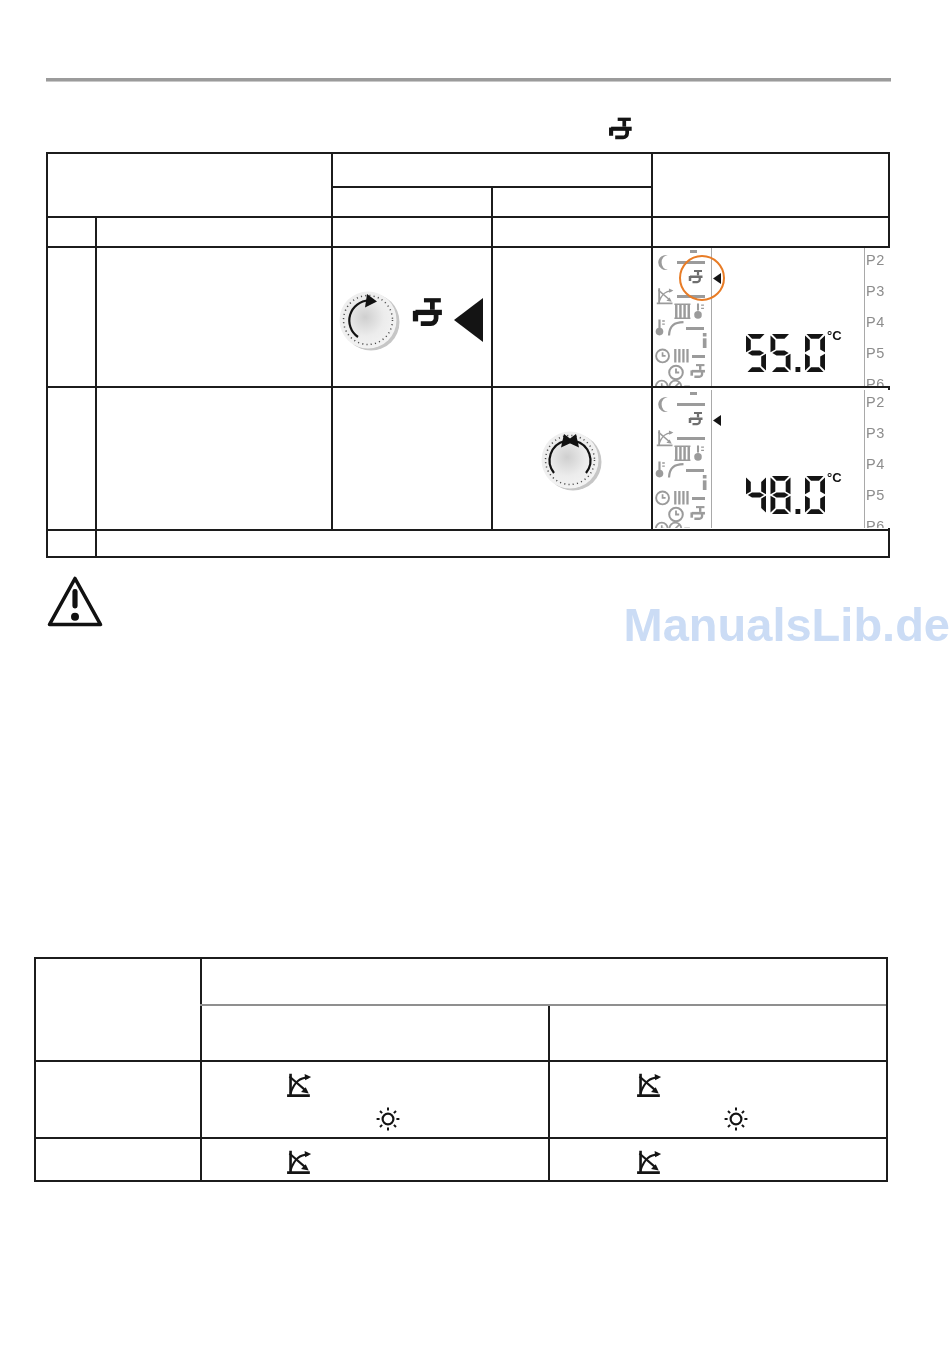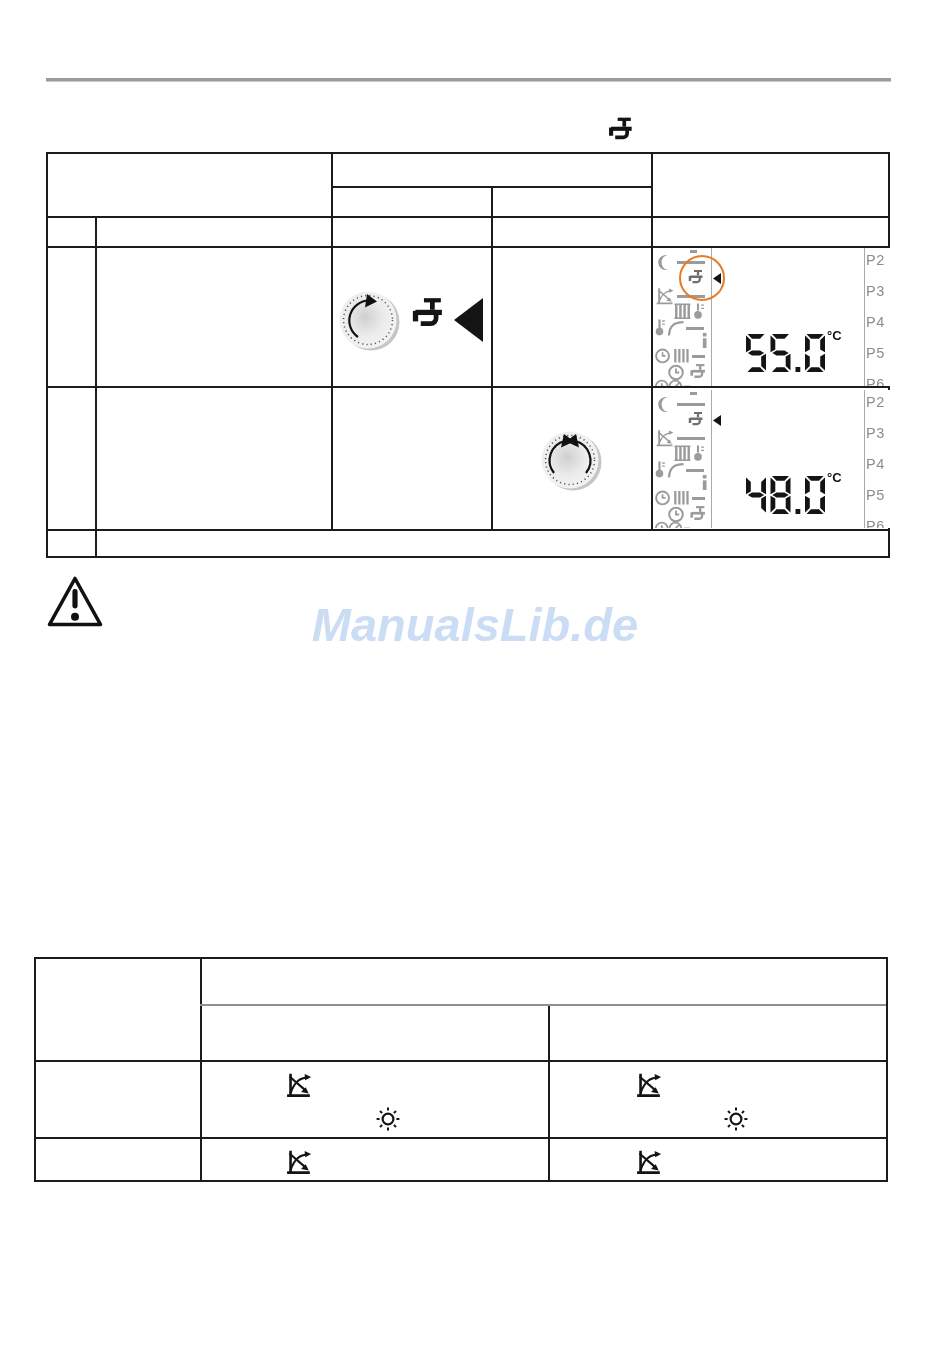--- a/index.html
+++ b/index.html
@@ -13,22 +13,22 @@
   
   .lcd{position:absolute;width:236px;height:138px;overflow:hidden;background:#fff;}
   .lcd .sep{position:absolute;top:0;width:1.4px;height:138px;background:#a9a9a9;}
   .plabel{position:absolute;left:212px;width:26px;font-size:14.5px;color:#8d8d8d;letter-spacing:.5px;}
   .lcd-unit{position:absolute;font-size:13px;color:#141414;font-weight:bold;letter-spacing:0;}
   .dash{position:absolute;height:2.6px;background:#9b9b9b;}
   .icon-gray{color:#9b9b9b;}
   .icon-dark{color:#6f6f6f;}
   .icon-black{color:#141414;}
   .orange-ring{position:absolute;width:46px;height:46px;border:2.6px solid #e87c26;border-radius:50%;box-sizing:border-box;}
-  .watermark{position:absolute;left:0;top:597px;width:100%;text-align:center;
-             font-size:47px;font-weight:bold;color:#cbdcf5;letter-spacing:0px;font-style:italic;}
+  .watermark{position:absolute;left:0;top:597px;width:100%;text-align:right;
+             font-size:47px;font-weight:bold;color:#cbdcf5;letter-spacing:0px;}
   svg{display:block;}
   .sevenseg{position:absolute;}
 </style>
 </head>
 <body>
 
 <svg width="0" height="0" style="position:absolute" aria-hidden="true">
   <defs>
     <radialGradient id="knobGrad" cx="45%" cy="45%" r="60%">
       <stop offset="0%" stop-color="#cfcfcf"></stop>

